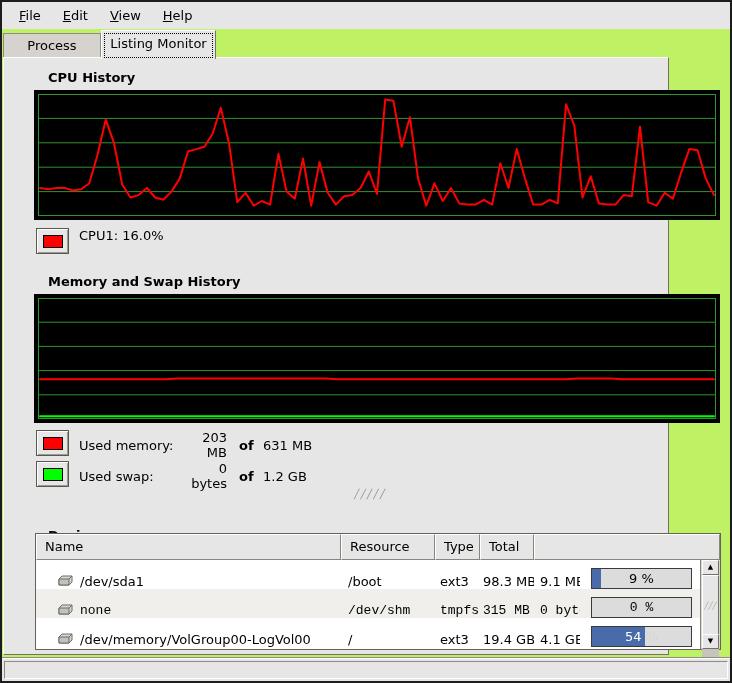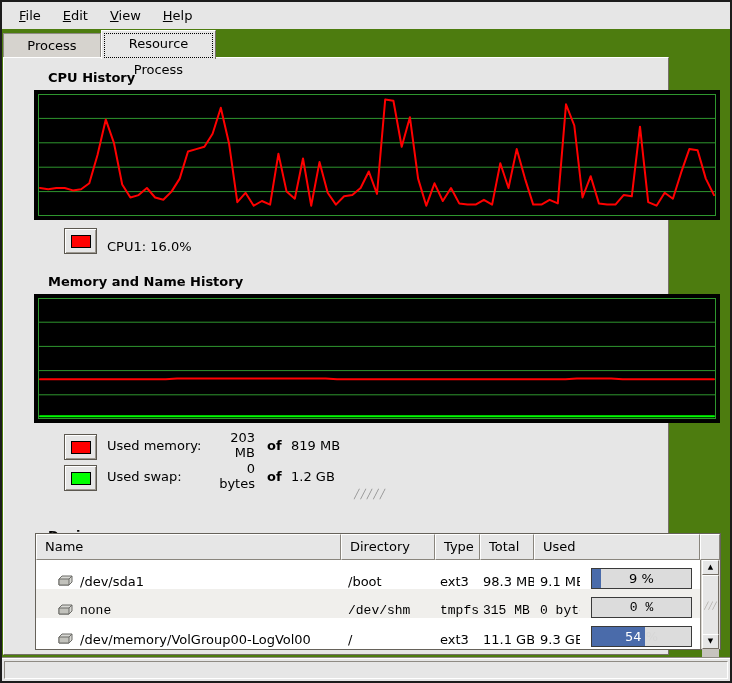--- a/index.html
+++ b/index.html
@@ -1,18 +1,18 @@
 <!DOCTYPE html>
 <html><head>
 <meta charset="utf-8">
 <style>
   * { box-sizing: border-box; margin: 0; padding: 0; }
   html,body { width:732px; height:683px; }
   body { font-family:"DejaVu Sans", sans-serif; font-size:13px; color:#000; background:#e6e6e6; }
-  .window { position:absolute; left:0; top:0; width:732px; height:683px; background:#4d7c0f;
+  .window { position:absolute; left:0; top:0; width:732px; height:683px; background:#bef264;
             border:2px solid #1c1c1c; overflow:hidden; }
   .raised { border-top:1px solid #ffffff; border-left:1px solid #ffffff;
             border-right:1px solid #756f66; border-bottom:1px solid #756f66; }
   .sunken { border-top:1px solid #8f8b84; border-left:1px solid #8f8b84;
             border-right:1px solid #ffffff; border-bottom:1px solid #ffffff; }
 
   
   .menubar { position:absolute; left:0; top:0; width:728px; height:27px; background:#e6e6e6;
              display:flex; align-items:center; padding-left:6px; }
   .menu-item { padding:3px 11px; cursor:default; }
@@ -28,21 +28,21 @@
                 line-height:26px; z-index:2; }
   .tab-focus { position:absolute; left:2px; top:2px; right:2px; bottom:1px; border:1px dotted #000; pointer-events:none; }
 
   
   .page { position:absolute; left:1px; top:55px; width:666px; height:598px; background:#e6e6e6; }
 
   .section-title { position:absolute; font-weight:bold; }
 
   .graph { position:absolute; background:#000; padding:4px; }
 
-  .legend-row { position:absolute; display:flex; align-items:flex-end;margin-left:28px; }
+  .legend-row { position:absolute; display:flex; align-items:flex-start; }
   .swatch-btn { width:33px; height:26px; background:#e6e6e6; border:1px solid #5c5850;
                 display:flex; align-items:center; justify-content:center;
                 box-shadow: inset 1px 1px 0 #fff, inset -1px -1px 0 #9c9890; cursor:default; }
   .swatch-color { width:20px; height:13px; border:1px solid #000; }
   .legend-text { display:flex; align-items:center; margin-left:10px; }
   .legend-label { width:100px; }
   .legend-val { width:48px; text-align:right; }
   .legend-of { margin-left:12px; width:15px;font-weight:bold; }
   .legend-total { margin-left:9px; }
 
@@ -89,21 +89,21 @@
   <div class="menubar">
     <span class="menu-item"><span class="mn">F</span><span>ile</span></span>
     <span class="menu-item"><span class="mn">E</span><span>dit</span></span>
     <span class="menu-item"><span class="mn">V</span><span>iew</span></span>
     <span class="menu-item"><span class="mn">H</span><span>elp</span></span>
   </div>
 
   <div class="tabs">
     <div class="tab tab-inactive">Process Listing</div>
     <div class="tab tab-active">
-      <span>Resource Process</span>
+      <span>Listing Monitor</span>
       <span class="tab-focus"></span>
     </div>
   </div>
 
   <div class="page raised">
 
     <div class="section-title" style="left:44px; top:12px;">CPU History</div>
     <div class="graph" style="left:30px; top:32px; width:686px; height:130px;">
         <svg width="678" height="122" style="display:block">
           <rect x="0.5" y="0.5" width="677" height="121" fill="none" stroke="#2e962e"></rect>
@@ -116,42 +116,42 @@
       </div>
     <div class="legend-row" style="left:32px; top:170px;">
       <div class="swatch-btn">
           <div class="swatch-color" style="background: rgb(255, 0, 0);"></div>
         </div>
       <div class="legend-text">
           <span>CPU1: 16.0%</span>
         </div>
     </div>
 
-    <div class="section-title" style="left:44px; top:216px;">Memory and Name History</div>
+    <div class="section-title" style="left:44px; top:216px;">Memory and Swap History</div>
     <div class="graph" style="left:30px; top:236px; width:686px; height:129px;">
         <svg width="678" height="121" style="display:block">
           <rect x="0.5" y="0.5" width="677" height="120" fill="none" stroke="#2e962e"></rect>
           <line x1="1" x2="677" y1="96.8" y2="96.8" stroke="#2e962e" stroke-width="1"></line>
           <line x1="1" x2="677" y1="72.6" y2="72.6" stroke="#2e962e" stroke-width="1"></line>
           <line x1="1" x2="677" y1="48.4" y2="48.4" stroke="#2e962e" stroke-width="1"></line>
           <line x1="1" x2="677" y1="24.2" y2="24.2" stroke="#2e962e" stroke-width="1"></line>
           <polyline points="2.0,81.3 13.4,81.3 24.8,81.3 36.3,81.3 47.7,81.3 59.1,81.3 70.5,81.3 82.0,81.3 93.4,81.3 104.8,81.3 116.2,81.3 127.7,81.3 139.1,80.4 150.5,80.4 161.9,80.4 173.4,80.4 184.8,80.4 196.2,80.4 207.6,80.4 219.1,80.4 230.5,80.4 241.9,80.4 253.3,80.4 264.7,80.4 276.2,80.4 287.6,80.4 299.0,81.3 310.4,81.3 321.9,81.3 333.3,81.3 344.7,81.3 356.1,81.3 367.6,81.3 379.0,81.3 390.4,81.3 401.8,81.3 413.3,81.3 424.7,81.3 436.1,81.3 447.5,81.3 458.9,81.3 470.4,81.3 481.8,81.3 493.2,81.3 504.6,81.3 516.1,81.3 527.5,81.3 538.9,80.4 550.3,80.4 561.8,80.4 573.2,80.4 584.6,81.3 596.0,81.3 607.5,81.3 618.9,81.3 630.3,81.3 641.7,81.3 653.2,81.3 664.6,81.3 676.0,81.3" fill="none" stroke="#ff0000" stroke-width="2" stroke-linejoin="round" stroke-linecap="round"></polyline>
           <polyline points="2.0,118.3 13.4,118.3 24.8,118.3 36.3,118.3 47.7,118.3 59.1,118.3 70.5,118.3 82.0,118.3 93.4,118.3 104.8,118.3 116.2,118.3 127.7,118.3 139.1,118.3 150.5,118.3 161.9,118.3 173.4,118.3 184.8,118.3 196.2,118.3 207.6,118.3 219.1,118.3 230.5,118.3 241.9,118.3 253.3,118.3 264.7,118.3 276.2,118.3 287.6,118.3 299.0,118.3 310.4,118.3 321.9,118.3 333.3,118.3 344.7,118.3 356.1,118.3 367.6,118.3 379.0,118.3 390.4,118.3 401.8,118.3 413.3,118.3 424.7,118.3 436.1,118.3 447.5,118.3 458.9,118.3 470.4,118.3 481.8,118.3 493.2,118.3 504.6,118.3 516.1,118.3 527.5,118.3 538.9,118.3 550.3,118.3 561.8,118.3 573.2,118.3 584.6,118.3 596.0,118.3 607.5,118.3 618.9,118.3 630.3,118.3 641.7,118.3 653.2,118.3 664.6,118.3 676.0,118.3" fill="none" stroke="#00ff00" stroke-width="2" stroke-linejoin="round" stroke-linecap="round"></polyline>
         </svg>
       </div>
 
     <div class="legend-row" style="left:32px; top:372px;">
       <div class="swatch-btn">
           <div class="swatch-color" style="background: rgb(255, 0, 0);"></div>
         </div>
       <div class="legend-text">
         <span class="legend-label">Used memory:</span>
         <span class="legend-val">203 MB</span>
         <span class="legend-of">of</span>
-        <span class="legend-total">819 MB</span>
+        <span class="legend-total">631 MB</span>
       </div>
     </div>
 
     <div class="legend-row" style="left:32px; top:403px;">
       <div class="swatch-btn">
           <div class="swatch-color" style="background: rgb(0, 255, 0);"></div>
         </div>
       <div class="legend-text">
         <span class="legend-label">Used swap:</span>
         <span class="legend-val">0 bytes</span>
@@ -160,24 +160,23 @@
       </div>
     </div>
 
     <div class="pane-grip" style="left:350px; top:431px;">╱╱╱╱╱</div>
 
     <div class="section-title" style="left:44px; top:454px;margin-top:16px;">Devices</div>
 
     <div class="tableframe">
       <div class="thead">
         <div class="th" style="width:305px;">Name</div>
-        <div class="th" style="width:94px;">Directory</div>
+        <div class="th" style="width:94px;">Resource</div>
         <div class="th" style="width:45px;">Type</div>
         <div class="th" style="width:54px;">Total</div>
-        <div class="th" style="width:166px;">Used</div>
         <div class="th" style="flex:1;"></div>
       </div>
 
       <div class="tbody">
 
         <div class="trow">
           <div class="td name-cell" style="width:305px;">
             <svg class="disk-icon" width="17" height="13" viewBox="0 0 17 13">
               <path d="M2 4 L5 1 L15 1 L15 7 L12 10 L2 10 Z" fill="#d8d8d4" stroke="#6b6b66" stroke-width="1"></path>
               <path d="M2 4 L12 4 L12 10 L2 10 Z" fill="#c2c2bc" stroke="#6b6b66" stroke-width="1"></path>
@@ -224,22 +223,22 @@
           <div class="td name-cell" style="width:305px;">
             <svg class="disk-icon" width="17" height="13" viewBox="0 0 17 13">
               <path d="M2 4 L5 1 L15 1 L15 7 L12 10 L2 10 Z" fill="#d8d8d4" stroke="#6b6b66" stroke-width="1"></path>
               <path d="M2 4 L12 4 L12 10 L2 10 Z" fill="#c2c2bc" stroke="#6b6b66" stroke-width="1"></path>
               <path d="M12 4 L15 1" stroke="#6b6b66" stroke-width="1" fill="none"></path>
             </svg>
             <span>/dev/memory/VolGroup00-LogVol00</span>
           </div>
           <div class="td" style="width:94px; padding-left:7px;">/</div>
           <div class="td" style="width:45px; padding-left:5px;">ext3</div>
-          <div class="td" style="width:54px; padding-left:3px;">11.1 GB</div>
-          <div class="td" style="width:46px; padding-left:6px;">9.3 GB</div>
+          <div class="td" style="width:54px; padding-left:3px;">19.4 GB</div>
+          <div class="td" style="width:46px; padding-left:6px;">4.1 GB</div>
           <div class="td" style="padding-left:11px;">
               <div class="pbar">
                 <div class="ptext base" style="color: rgb(214, 214, 214);">54 %</div>
                 <div class="pfill" style="width: 54%; background: rgb(74, 107, 170);">
                   <div class="ptext over" style="color:#fff;">54 %</div>
                 </div>
               </div>
             </div>
         </div>
       </div>

